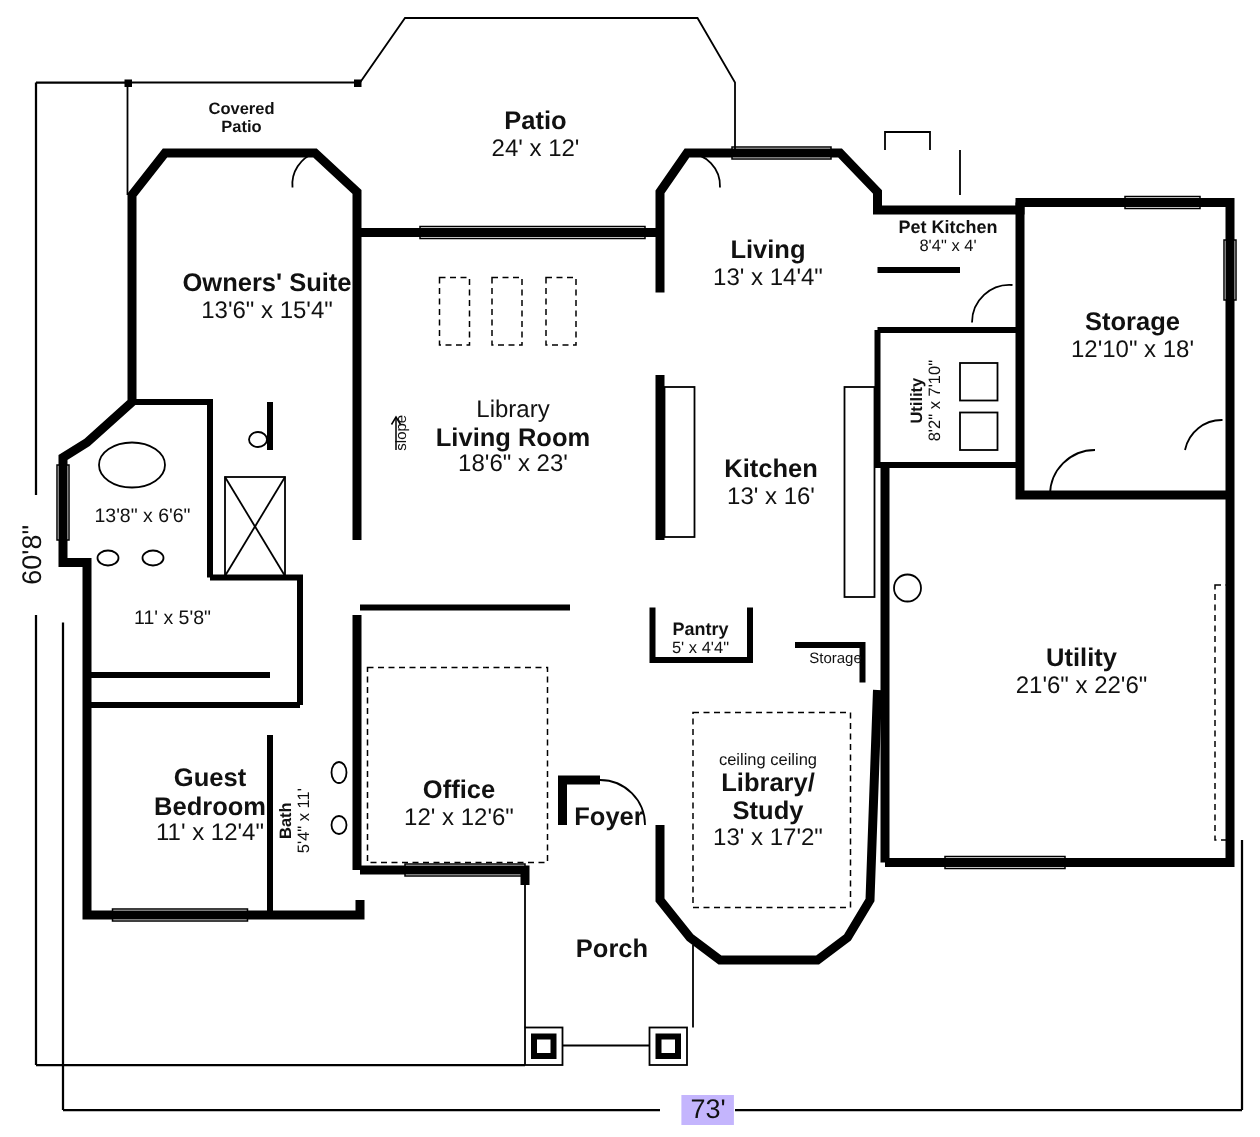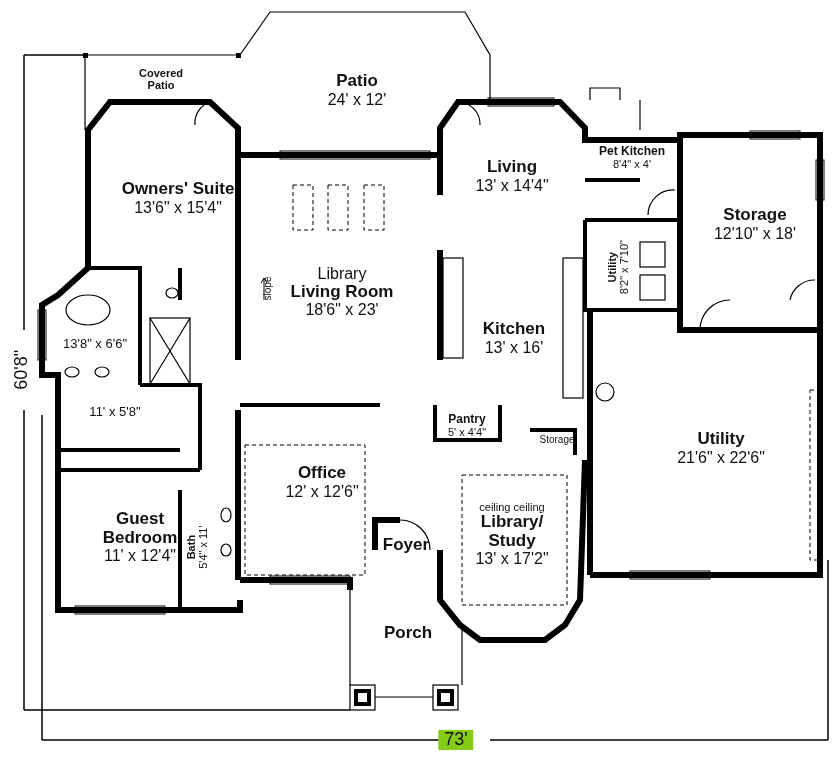--- a/index.html
+++ b/index.html
@@ -156,36 +156,36 @@
 <div class="lbl" style="left:618px; top:255px; transform:translateX(-50%) rotate(-90deg);">
   <span class="small-name" style="font-size:11px;">Utility</span>
   <span class="small-dim">8'2" x 7'10"</span>
 </div>
 <div class="lbl" style="left:342px; top:265px;">
   <span class="dim">Library</span>
   <span class="name">Living Room</span>
   <span class="dim">18'6" x 23'</span>
 </div>
 <div class="lbl" style="left:256px; top:283px; transform:rotate(-90deg); font-size:10px;">slope</div>
-<div class="lbl" style="left:514px; top:304px;margin-top:16px;">
+<div class="lbl" style="left:514px; top:304px;">
   <span class="name">Kitchen</span>
   <span class="dim">13' x 16'</span>
 </div>
 <div class="lbl" style="left:95px; top:337px; font-size:13px;">13'8" x 6'6"</div>
 <div class="lbl" style="left:115px; top:405px; font-size:13px;">11' x 5'8"</div>
 <div class="lbl" style="left:467px; top:413px;">
   <span class="small-name">Pantry</span>
   <span class="small-dim">5' x 4'4"</span>
 </div>
 <div class="lbl" style="left:557px; top:434px; font-size:10px;">Storage</div>
 <div class="lbl" style="left:721px; top:430px;">
   <span class="name">Utility</span>
   <span class="dim">21'6" x 22'6"</span>
 </div>
-<div class="lbl" style="left:306px; top:464px;margin-left:16px;">
+<div class="lbl" style="left:306px; top:518px;">
   <span class="name">Office</span>
   <span class="dim">12' x 12'6"</span>
 </div>
 <div class="lbl" style="left:406px; top:488px;margin-top:48px;">
   <span class="name">Foyer</span>
 </div>
 <div class="lbl" style="left:512px; top:501px;">
   <span class="small-dim">ceiling ceiling</span>
   <span class="name">Library/</span>
   <span class="name">Study</span>
@@ -196,14 +196,14 @@
   <span class="name">Bedroom</span>
   <span class="dim">11' x 12'4"</span>
 </div>
 <div class="lbl" style="left:197px; top:535px; transform:translateX(-50%) rotate(-90deg);">
   <span class="small-name" style="font-size:11px;">Bath</span>
   <span class="small-dim">5'4" x 11'</span>
 </div>
 <div class="lbl" style="left:408px; top:624px;">
   <span class="name">Porch</span>
 </div>
-<div class="lbl" style="left:456px; top:730px; font-size:18px; background:#84cc16; padding:0 6px;">73'</div>
+<div class="lbl" style="left:472px; top:730px; font-size:18px; background:#c4b5fd; padding:0 6px;">73'</div>
 <div class="lbl" style="left:22px; top:360px; font-size:18px; background:#fff; transform:translateX(-50%) rotate(-90deg);">60'8"</div>
 
 </body></html>

